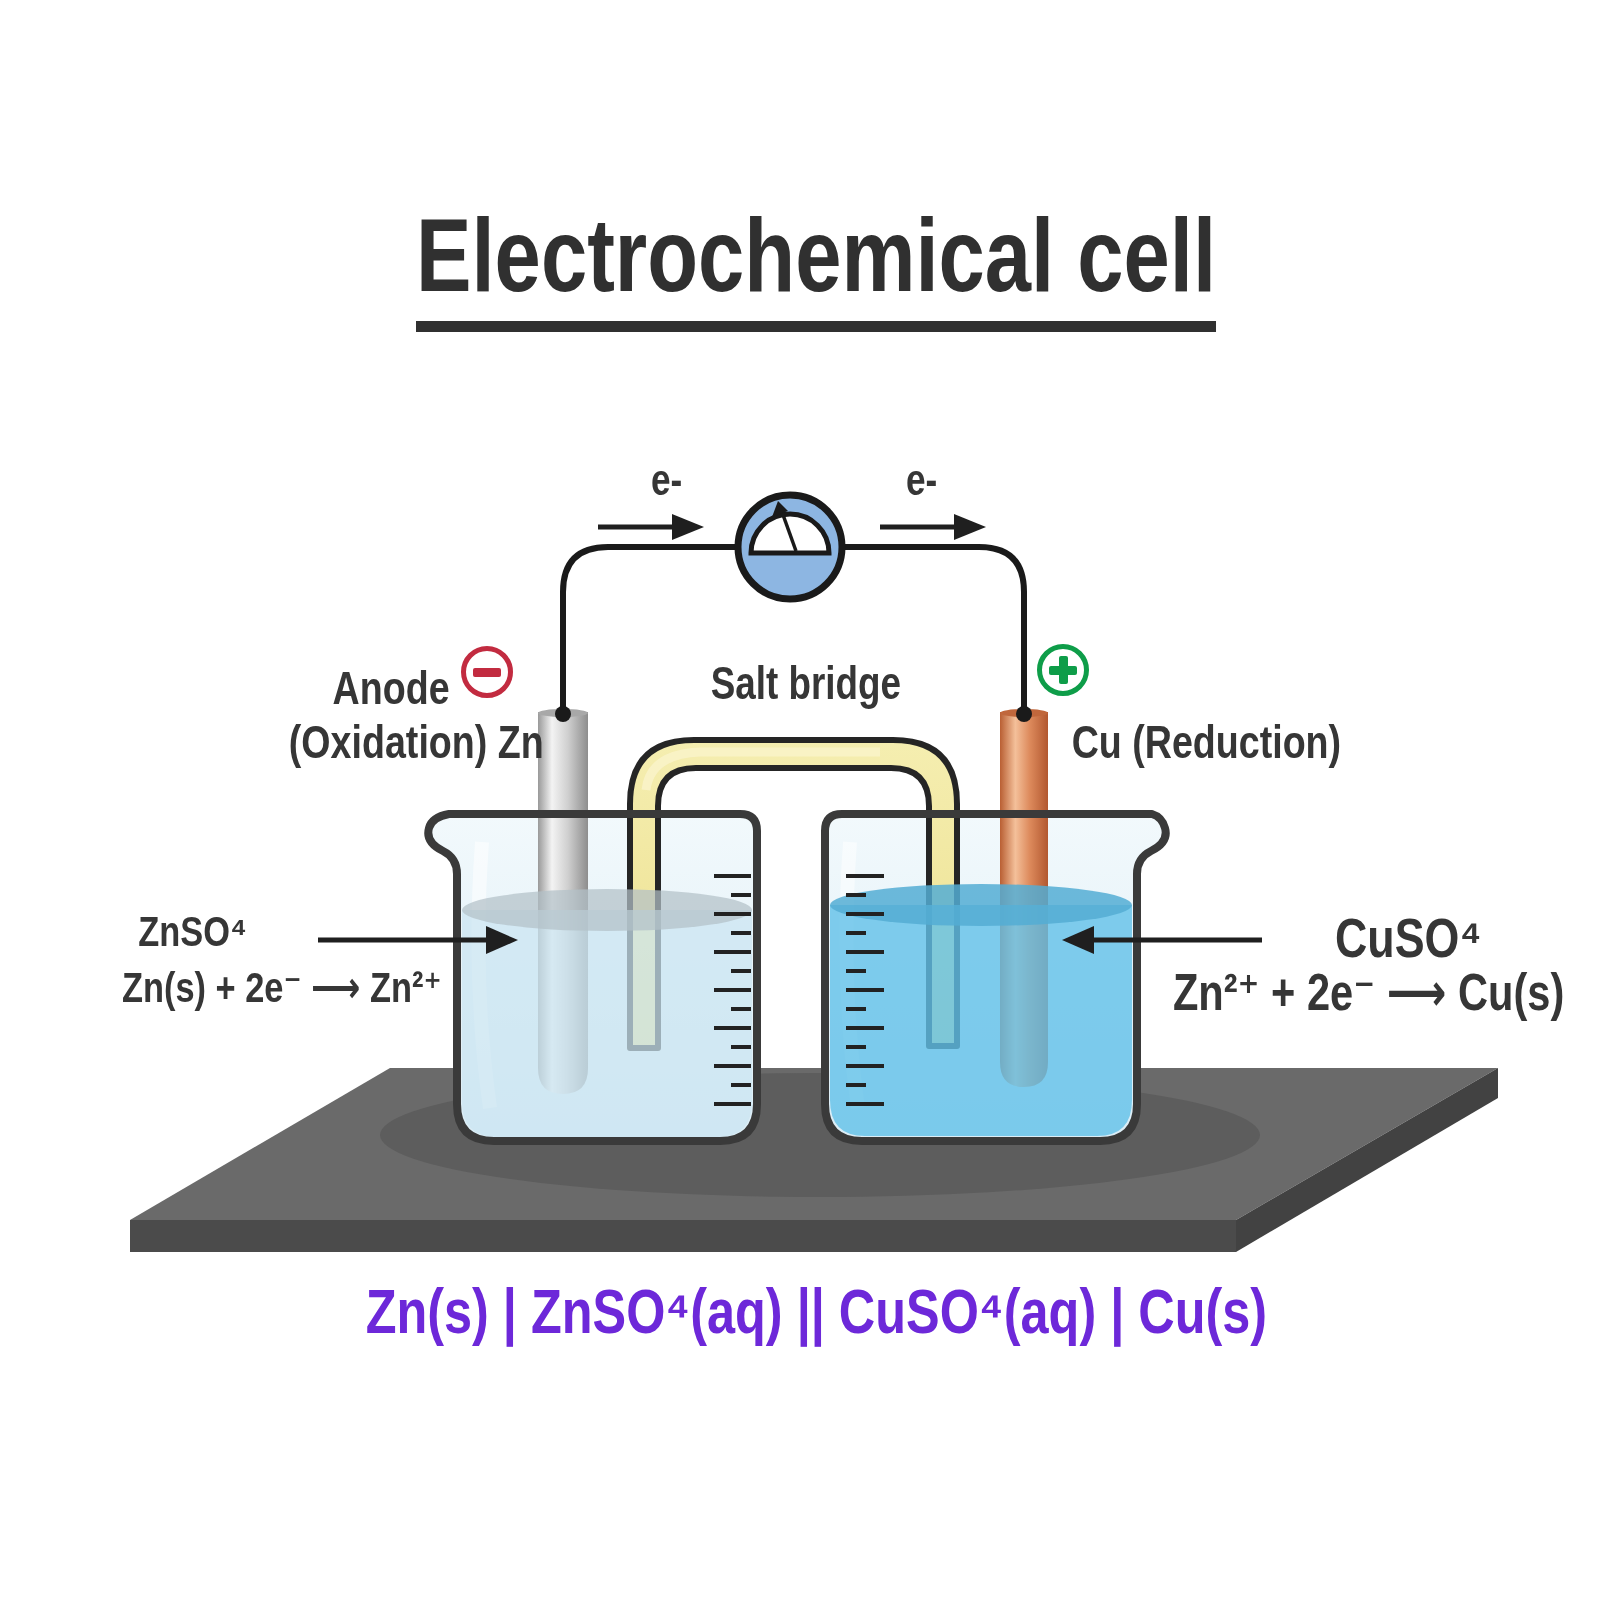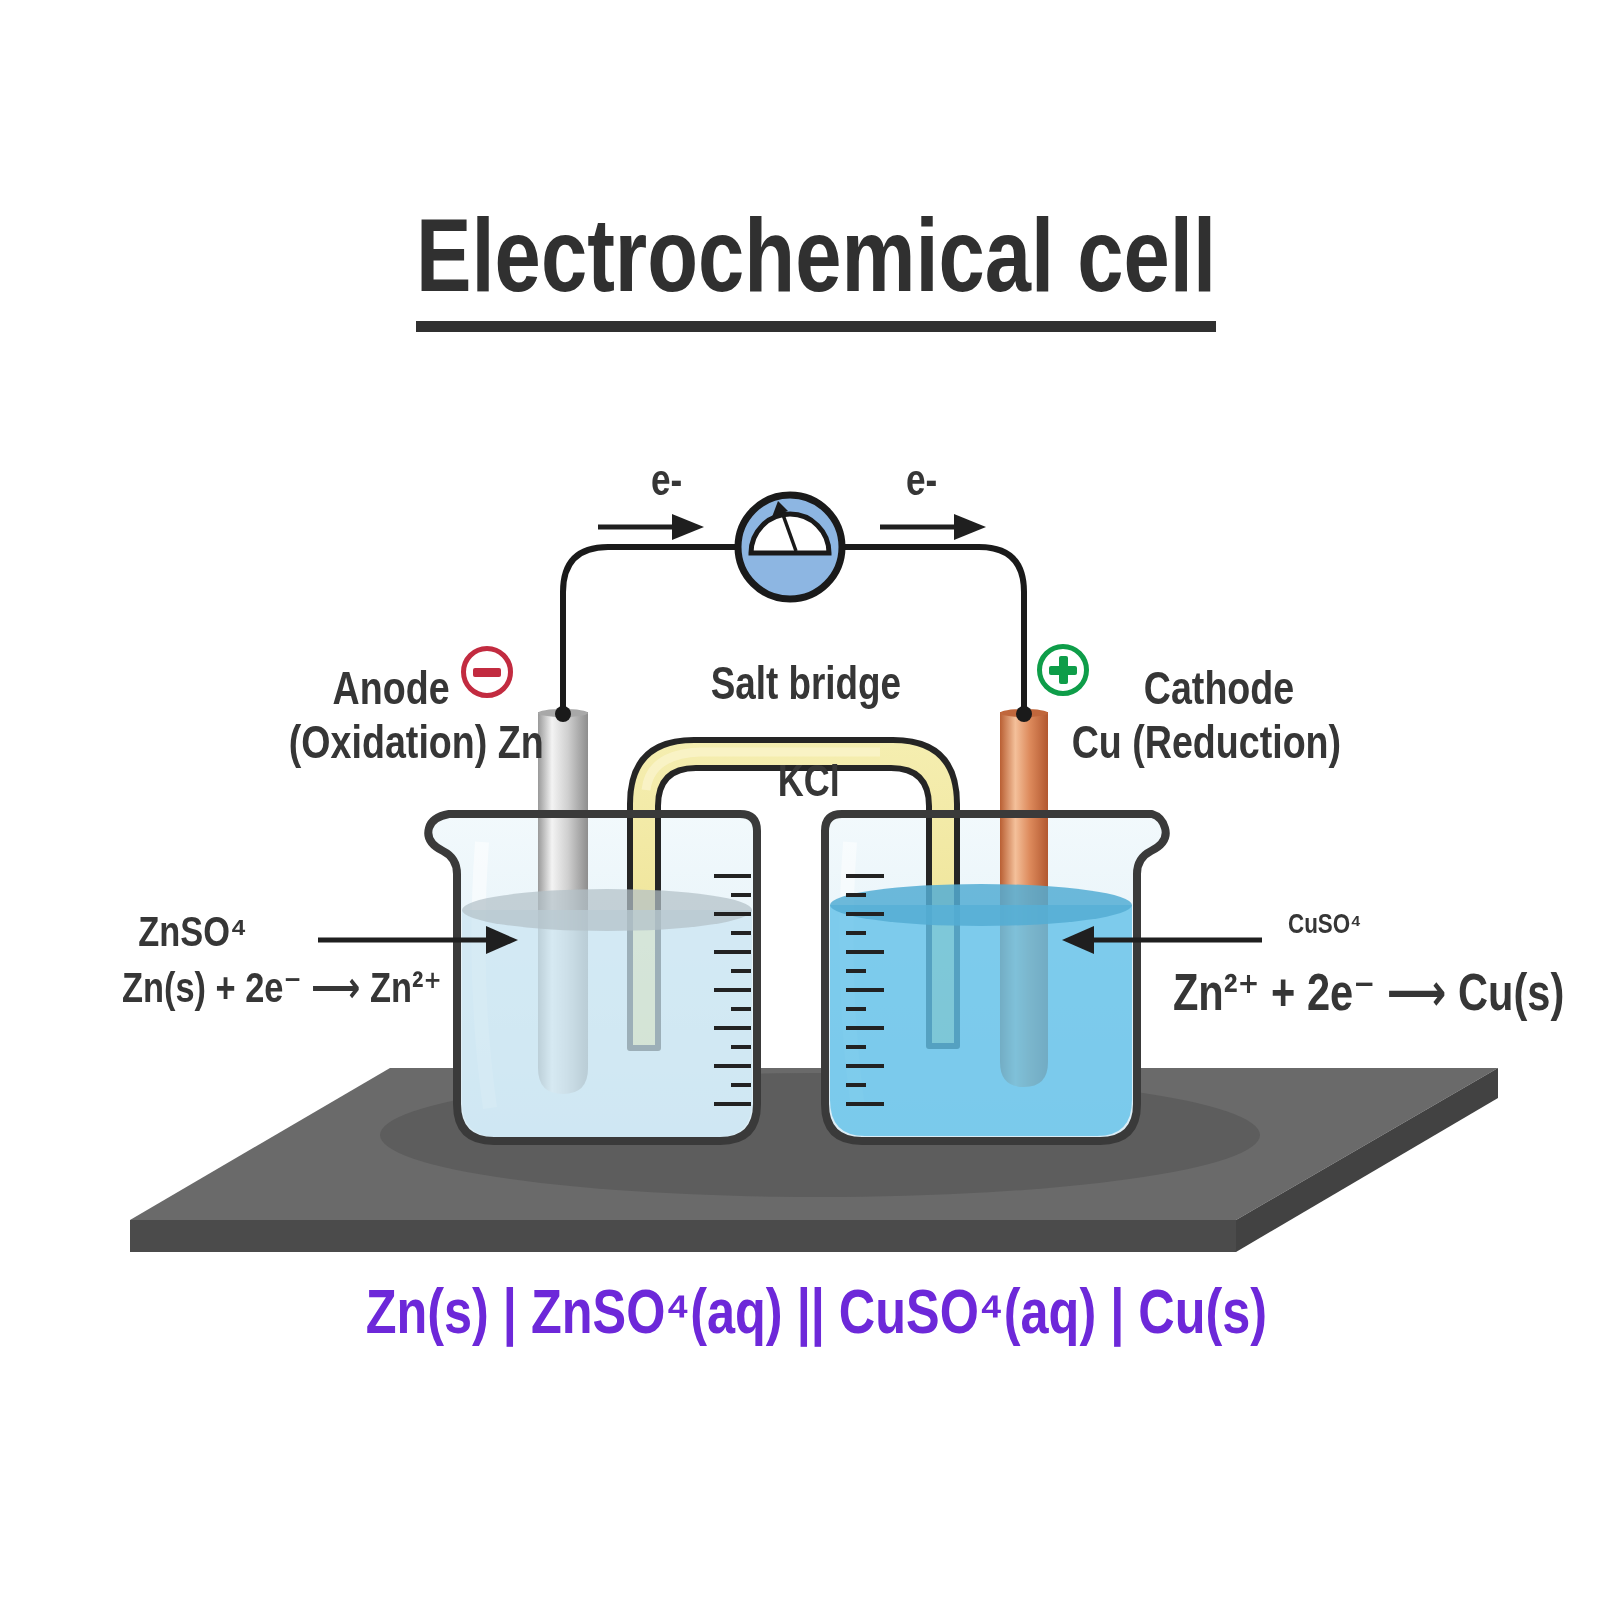--- a/index.html
+++ b/index.html
@@ -19,21 +19,21 @@
   .voltmeter-label{left:640px;top:424px;width:300px;font-size:46px;}
   .e-left{left:601px;top:458px;width:100px;font-size:44px;}
   .e-right{left:856px;top:458px;width:100px;font-size:44px;}
   .anode-name{left:230px;top:664px;width:290px;font-size:47px;text-align:center;}
   .anode-detail{left:215px;top:718px;width:370px;font-size:47px;}
   .cathode-name{left:1048px;top:664px;width:310px;font-size:47px;}
   .cathode-detail{left:1005px;top:718px;width:370px;font-size:47px;}
   .saltbridge-label{left:625px;top:660px;width:330px;font-size:46px;}
   .kcl-label{left:628px;top:758px;width:330px;font-size:45px;}
   .znso4-label{left:95px;top:910px;width:215px;font-size:43px;}
-  .cuso4-label{left:1272px;top:910px;width:230px;font-size:28px;}
+  .cuso4-label{left:1272px;top:910px;width:230px;font-size:56px;text-align:right;}
   .reaction-left{left:66px;top:966px;width:395px;font-size:43px;}
   .reaction-right{left:1108px;top:966px;width:380px;font-size:52px;}
   .cell-notation{left:0;top:1280px;width:1600px;font-size:63px;text-align:center;color:#6d28d9;}
   
   .pm{position:absolute;width:42px;height:42px;border-radius:50%;background:#fff;
       display:flex;align-items:center;justify-content:center;}
   .pm .bar-h{width:28px;height:9px;border-radius:2px;}
   .pm .bar-v{position:absolute;width:9px;height:28px;border-radius:2px;}
   .minus{left:461px;top:646px;border:5px solid #c22b40;}
   .minus .bar-h{background:#c22b40;}
@@ -151,32 +151,26 @@
     <span class="cond">e-</span>
   </div>
 
   <div class="lbl ctr anode-name">
     <span class="cond">Anode</span>
   </div>
   <div class="lbl ctr anode-detail">
     <span class="cond">(Oxidation) Zn</span>
   </div>
 
-  <div class="lbl ctr cathode-name">
-    <span class="cond">Cathode</span>
-  </div>
   <div class="lbl ctr cathode-detail">
     <span class="cond">Cu (Reduction)</span>
   </div>
 
   <div class="lbl ctr saltbridge-label">
     <span class="cond">Salt bridge</span>
-  </div>
-  <div class="lbl ctr kcl-label">
-    <span class="cond">KCl</span>
   </div>
 
   <div class="lbl rgt znso4-label">
     <span class="cond o-r">ZnSO⁴</span>
   </div>
   <div class="lbl cuso4-label">
     <span class="cond o-l">CuSO⁴</span>
   </div>
   <div class="lbl ctr reaction-left">
     <span class="cond">Zn(s) + 2e⁻ ⟶ Zn²⁺</span>

